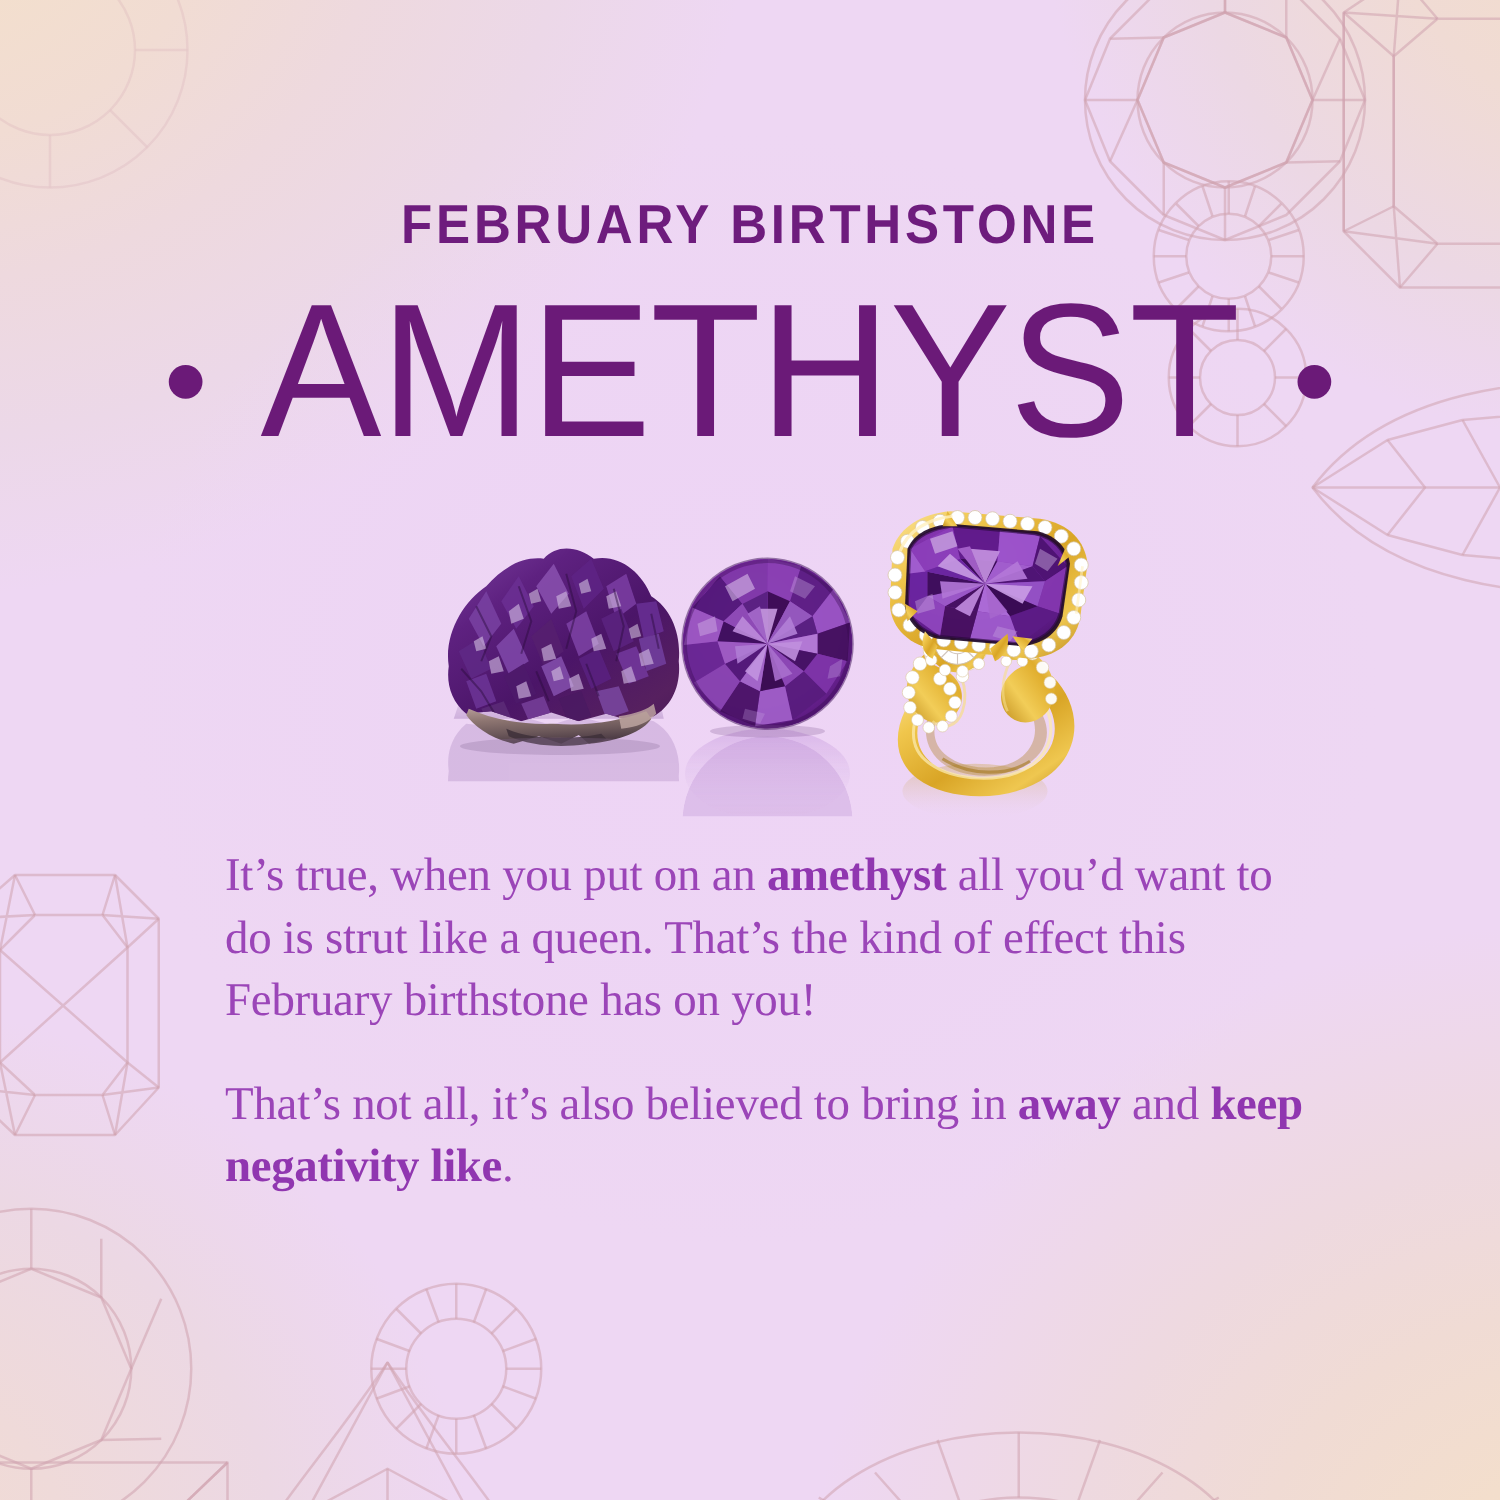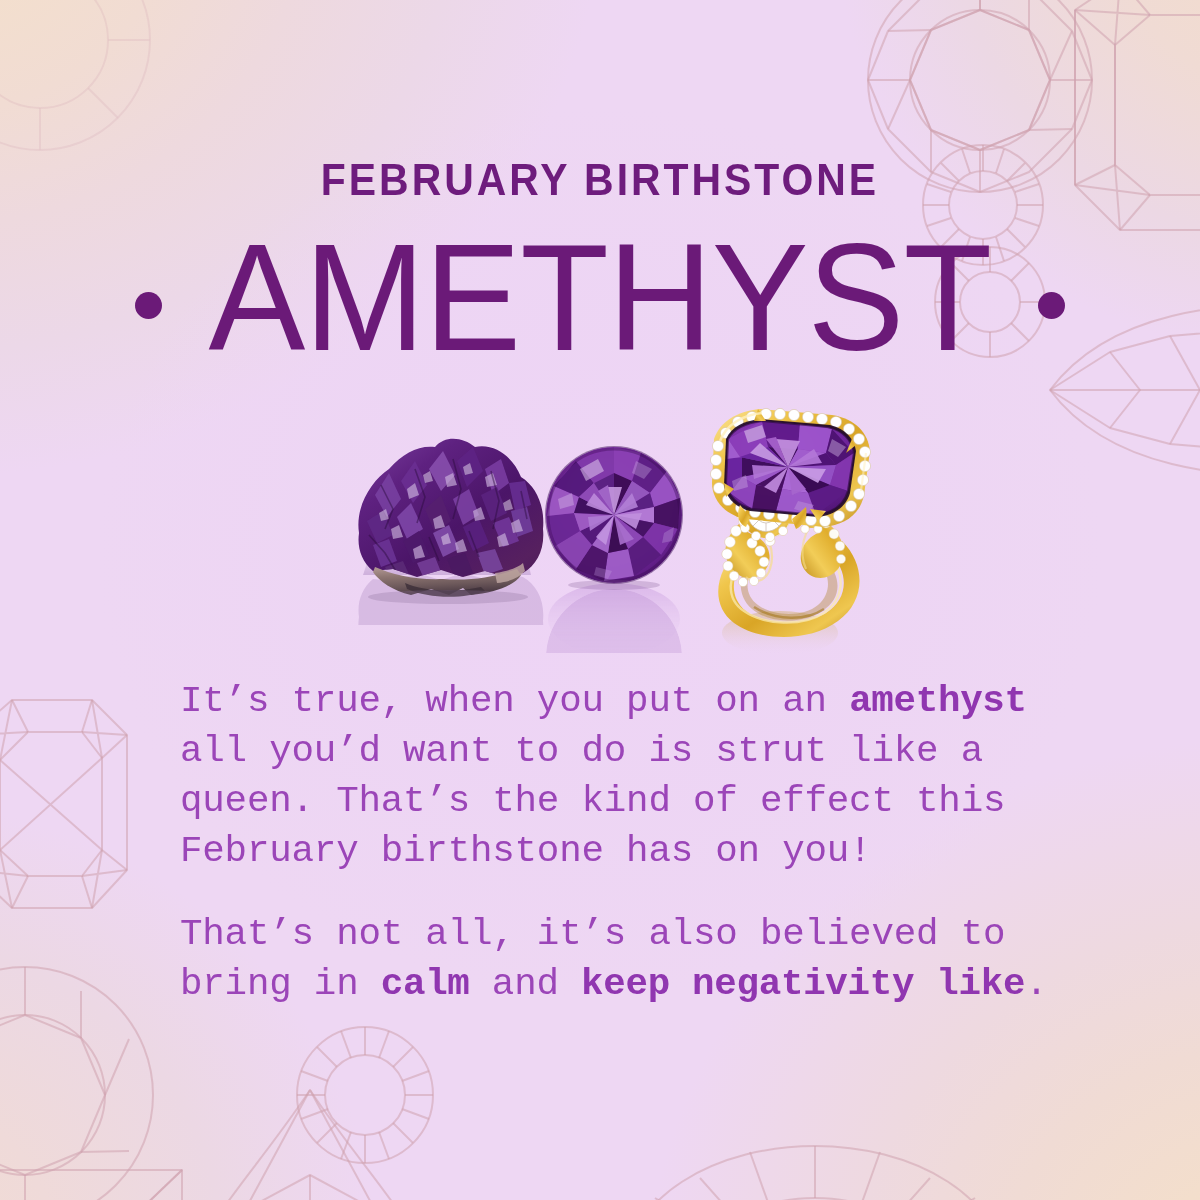--- a/index.html
+++ b/index.html
@@ -110,21 +110,21 @@
     top:395px; left:0; width:1200px; height:270px;
   }
   .gems svg { position:absolute; display:block; }
 
   
   .copy {
     position:absolute;
     top:676px; left:180px; width:880px;
   }
   .para {
-    font-family:Liberation Mono, monospace;
+    font-family:Liberation Serif, serif;
     font-weight:400;
     font-size:37.5px;
     line-height:50px;
     color:#9b45b8;
     letter-spacing:-0.2px;
   }
   .para + .para { margin-top:33px; }
   .para b {
     font-weight:700;
     color:#9036b0;
@@ -695,16 +695,16 @@
       <path d="M126,112 C128,122 124,130 116,134 L112,124 Z" fill="url(#goldA)"></path>
       <path d="M60,110 C56,120 58,128 66,132 L70,122 Z" fill="url(#goldA)"></path>
 
       <path d="M40,46 C46,30 62,20 82,18" fill="none" stroke="#fff0bf" stroke-width="2.6" opacity="0.8"></path>
       <path d="M186,58 L181,96" fill="none" stroke="#fff0bf" stroke-width="2.2" opacity="0.55"></path>
     </svg>
   </div>
 
   <div class="copy">
     <p class="para">It’s true, when you put on an <b>amethyst</b> all you’d want to do is strut like a queen. That’s the kind of effect this February birthstone has on you!</p>
-    <p class="para">That’s not all, it’s also believed to bring in <b>calm</b> and <b>keep negativity like</b>.</p>
+    <p class="para">That’s not all, it’s also believed to bring in <b>away</b> and <b>keep negativity like</b>.</p>
   </div>
 
 </div>
 
 </body></html>

